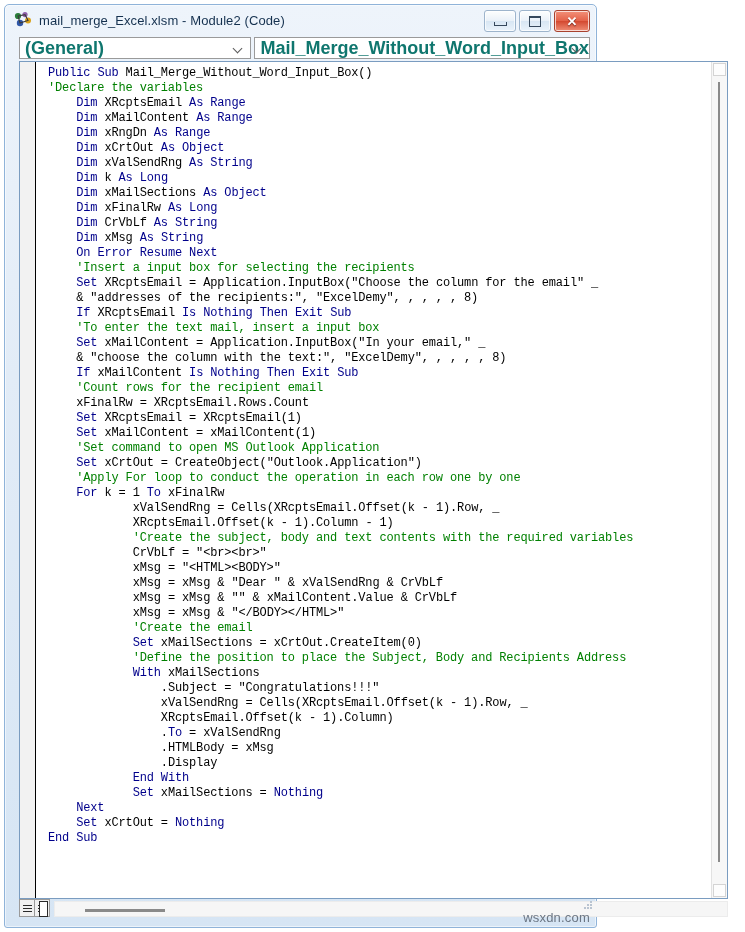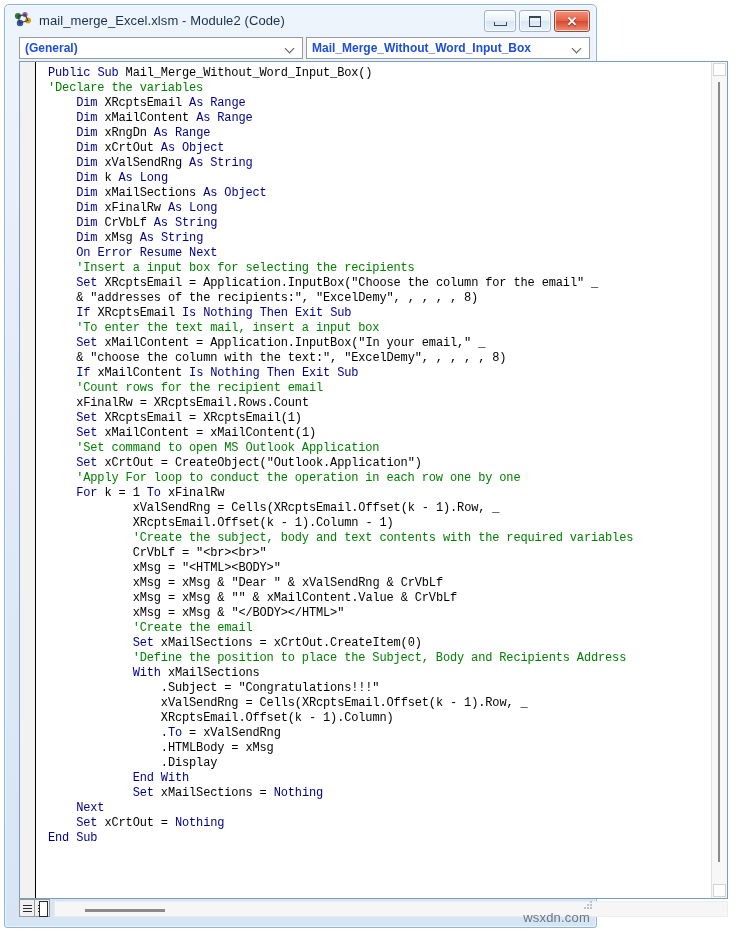--- a/index.html
+++ b/index.html
@@ -111,23 +111,23 @@
     background: #ffffff;
     border: 1px solid #9a9a9a;
     box-sizing: border-box;
     display: flex;
     align-items: center;
     height: 22px;
   }
   .combo-general { width: 351px; }
   .combo-proc { width: 351px; }
   .combo-label {
-    font-size: 12px;
+    font-size: 18px;
     font-weight: bold;
-    color: #1d4ed8;
+    color: #0f766e;
     padding-left: 5px;
     white-space: nowrap;
     overflow: hidden;
     font-family: "Liberation Sans", sans-serif;
   }
   .combo-arrow {
     position: absolute;
     right: 4px;
     top: 0;
     bottom: 0;

